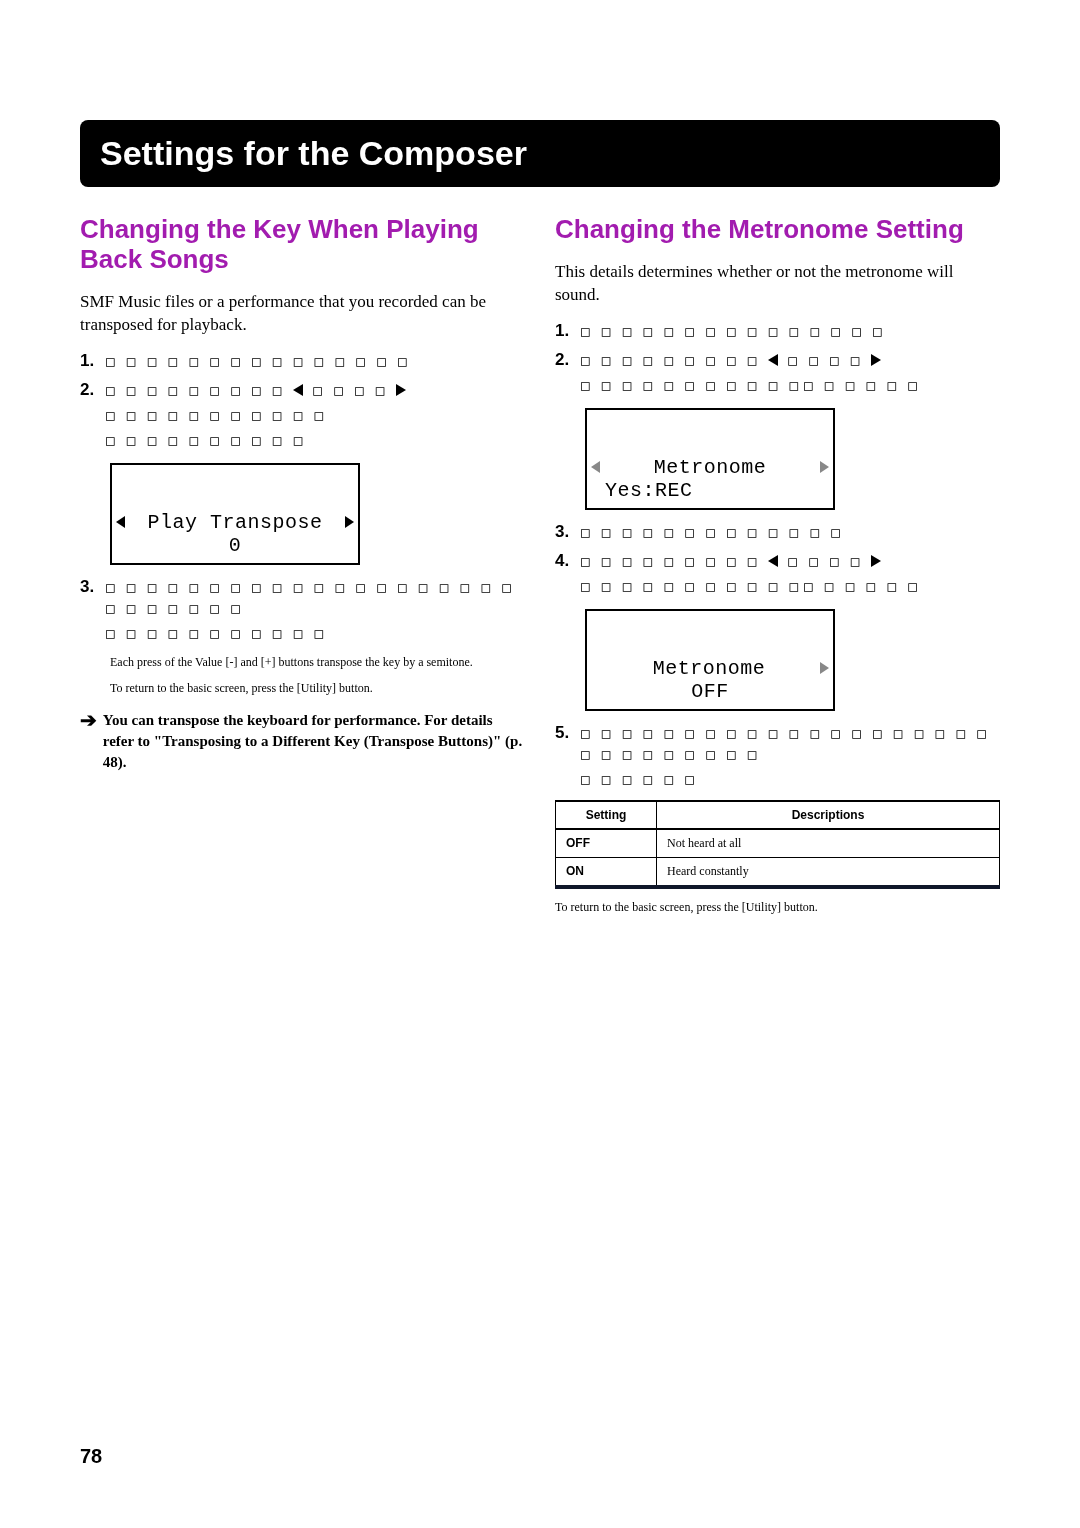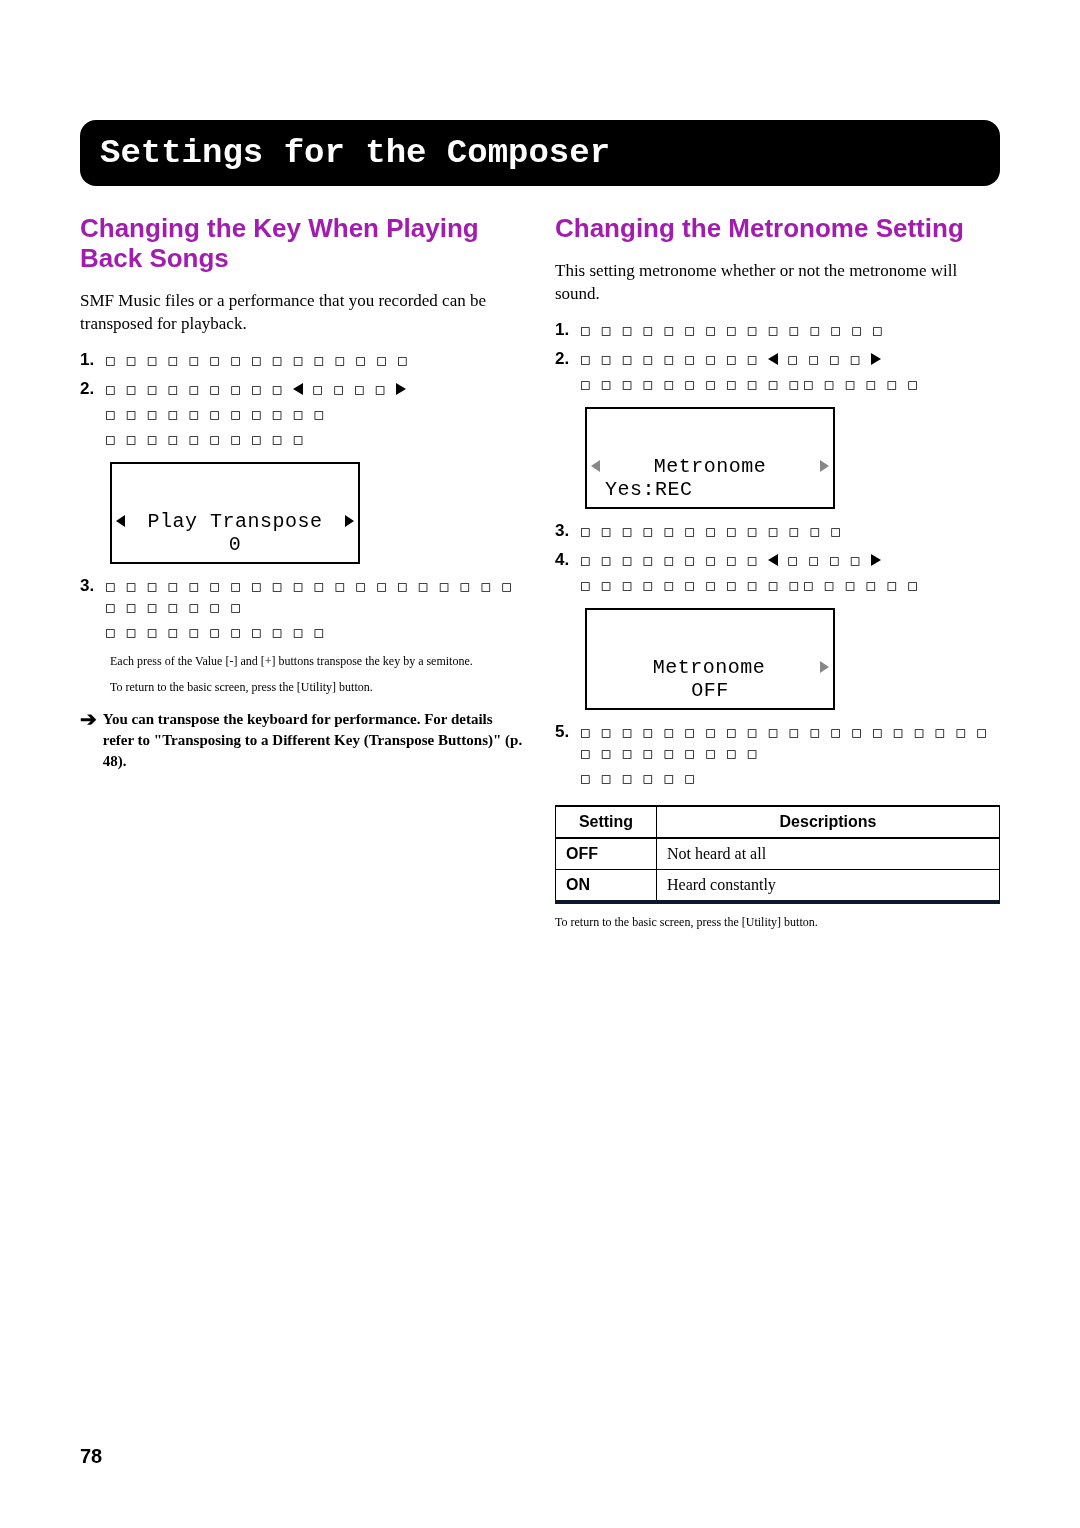--- a/index.html
+++ b/index.html
@@ -14,23 +14,23 @@
   }
   .page {
     padding: 120px 80px 40px 80px;
     box-sizing: border-box;
     position: relative;
     height: 100%;
   }
   .title-bar {
     background: #000;
     color: #fff;
-    border-radius: 16px;
+    border-radius: 8px;
     padding: 14px 20px;
-    font-family: Liberation Mono, monospace;
+    font-family: Liberation Sans, sans-serif;
     font-weight: 900;
     font-size: 34px;
     margin-bottom: 28px;
   }
   .columns {
     display: flex;
     gap: 30px;
   }
   .column {
     flex: 1;
@@ -144,22 +144,22 @@
     font-weight: bold;
     line-height: 1.4;
   }
   .footnote-line .arrow-icon {
     font-size: 20px; line-height: 1;
     font-weight: bold;
   }
   .settings-table {
     border-collapse: collapse;
     width: 100%;
-    margin-top: 16px;
-    font-size: 16px;
+    margin-top: 10px;
+    font-size: 12px;
   }
   .settings-table th, .settings-table td {
     border: 1px solid #000;
     padding: 6px 10px;
     text-align: left;
   }
   .settings-table thead th {
     border-top: 2px solid #000;
     border-bottom: 2px solid #000;
     font-family: Arial, sans-serif;
@@ -236,21 +236,21 @@
       <p class="body-note">To return to the basic screen, press the [Utility] button.</p>
 
       <div class="footnote-line">
         <span class="arrow-icon">➔</span>
         <span>You can transpose the keyboard for performance. For details refer to "Transposing to a Different Key (Transpose Buttons)" (p. 48).</span>
       </div>
     </div>
 
     <div class="column">
       <h2 class="section-heading">Changing the Metronome Setting</h2>
-      <p class="intro">This setting metronome whether or not the metronome will sound.</p>
+      <p class="intro">This details determines whether or not the metronome will sound.</p>
 
       <div class="step">
         <span class="num">1.</span>
         <span class="txt">
             <span class="placeholder ph-block">□ □ □ □ □ □ □ □ □ □ □ □ □ □ □</span>
           </span>
       </div>
 
       <div class="step">
         <span class="num">2.</span>

